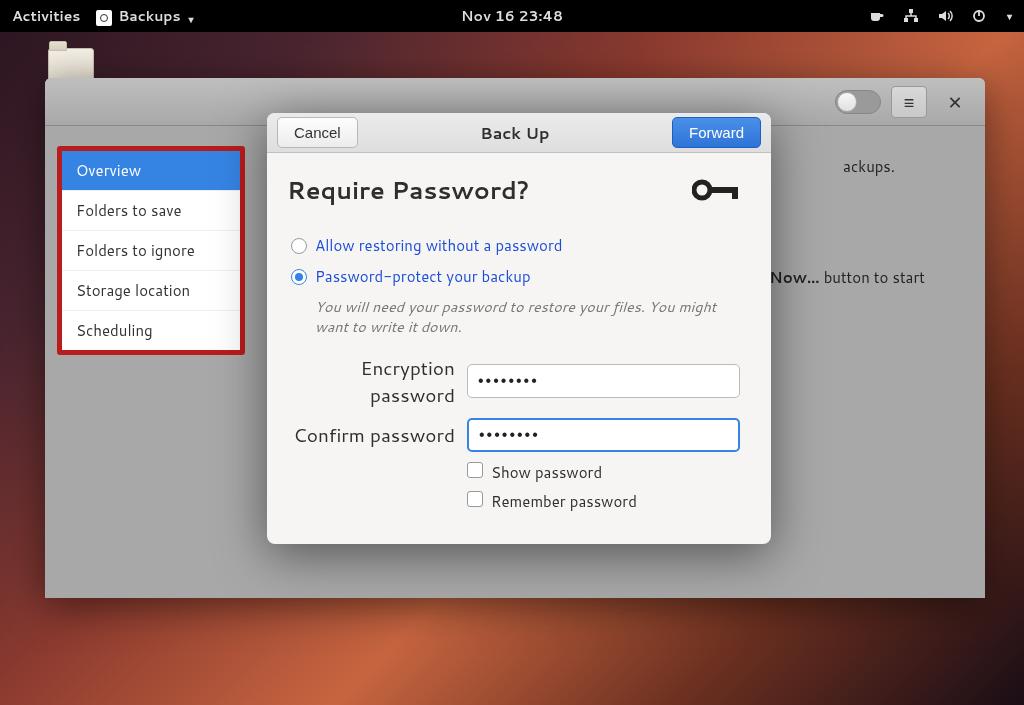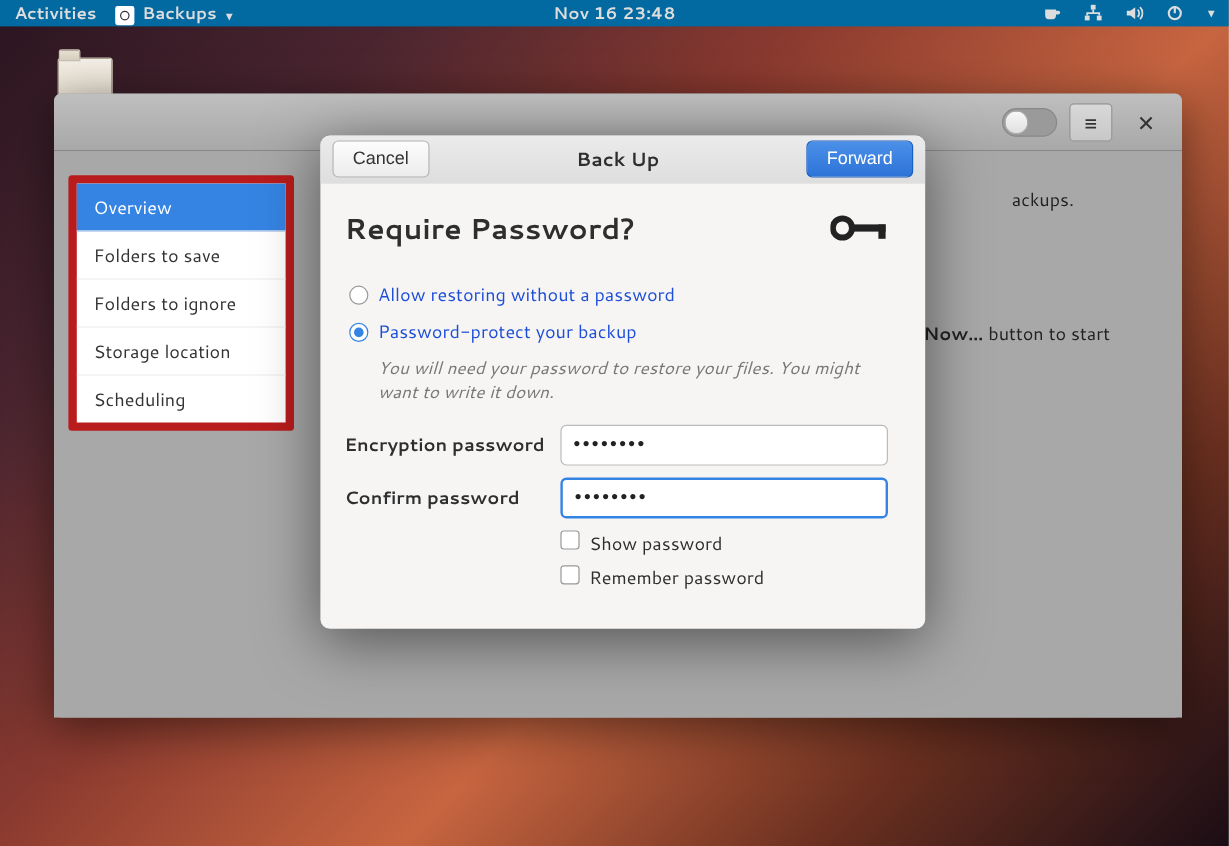--- a/index.html
+++ b/index.html
@@ -4,22 +4,22 @@
   <style>
     * { box-sizing: border-box; margin: 0; padding: 0; }
     body {
       width: 1024px; height: 705px;
       font-family: 'Cantarell', 'Segoe UI', sans-serif;
       background: linear-gradient(135deg, #2a1520 0%, #4a2530 20%, #8b3a2f 40%, #c76540 60%, #6b3020 80%, #1a0d15 100%);
       overflow: hidden;
       position: relative;
     }
     .topbar {
-      height: 22px; width: 100%;
-      background: #0369a1;
+      height: 32px; width: 100%;
+      background: #000000;
       color: #ddd;
       display: flex;
       align-items: center;
       font-size: 14px;
       font-weight: 600;
       padding: 0 12px;
     }
     .topbar-left { display: flex; align-items: center; gap: 16px; }
     .topbar-center { position: absolute; left: 50%; transform: translateX(-50%); }
     .topbar-right { margin-left: auto; display: flex; align-items: center; gap: 18px; }
@@ -92,21 +92,21 @@
     }
 
     .main-body {
       flex: 1; display: flex;
       background: #a8a8a8;
     }
     .sidebar {
       width: 200px; padding: 20px 0 20px 12px;
     }
     .sidebar-list {
-      background: #fff; border: 7px solid #b91c1c; border-radius: 3px;
+      background: #fff; border: 5px solid #b91c1c; border-radius: 3px;
     }
     .sidebar-item {
       padding: 9px 14px; font-size: 15px; color: #333;
       border-bottom: 1px solid #eee; cursor: pointer;
     }
     .sidebar-item:last-child { border-bottom: none; }
     .sidebar-item.active { background: #3584e4; color: #fff; }
     .content-area {
       flex: 1; padding: 30px 40px; color: #222; font-size: 15px;
     }
@@ -150,21 +150,21 @@
     .radio-row { display: flex; align-items: center; gap: 8px; margin-bottom: 10px; font-size: 15px; color: #1d4ed8; padding-left: 4px; }
     .radio {
       width: 16px; height: 16px; border-radius: 50%;
       border: 1px solid #999; background: #fff;
       display: flex; align-items: center; justify-content: center;
     }
     .radio.checked { border-color: #3584e4; }
     .radio.checked::after { content: ''; width: 8px; height: 8px; border-radius: 50%; background: #3584e4; }
     .hint { font-size: 14.5px; font-style: italic; color: #777; margin: 8px 0 16px 28px; line-height: 1.4; }
     .form-row { display: flex; align-items: center; margin-bottom: 10px; gap: 12px; }
-    .form-label { width: 168px; font-size: 15px; color: #2e2e2e; font-weight: bold; }
+    .form-label { width: 168px; text-align: right; font-size: 19px; color: #2e2e2e; }
     .text-input {
       flex: 1; height: 34px; border-radius: 5px;
       border: 1px solid #bbb; background: #fff;
       padding: 0 10px; font-size: 16px; color: #222;
       letter-spacing: 2px;
     }
     .text-input.focused { border: 2px solid #3584e4; }
     .check-row { display: flex; align-items: flex-start; gap: 8px; margin-left: 180px; margin-bottom: 8px; font-size: 15px; color: #2e2e2e; }
     .checkbox { width: 16px; height: 16px; border: 1px solid #999; border-radius: 3px; background: #fff; }
   </style>

